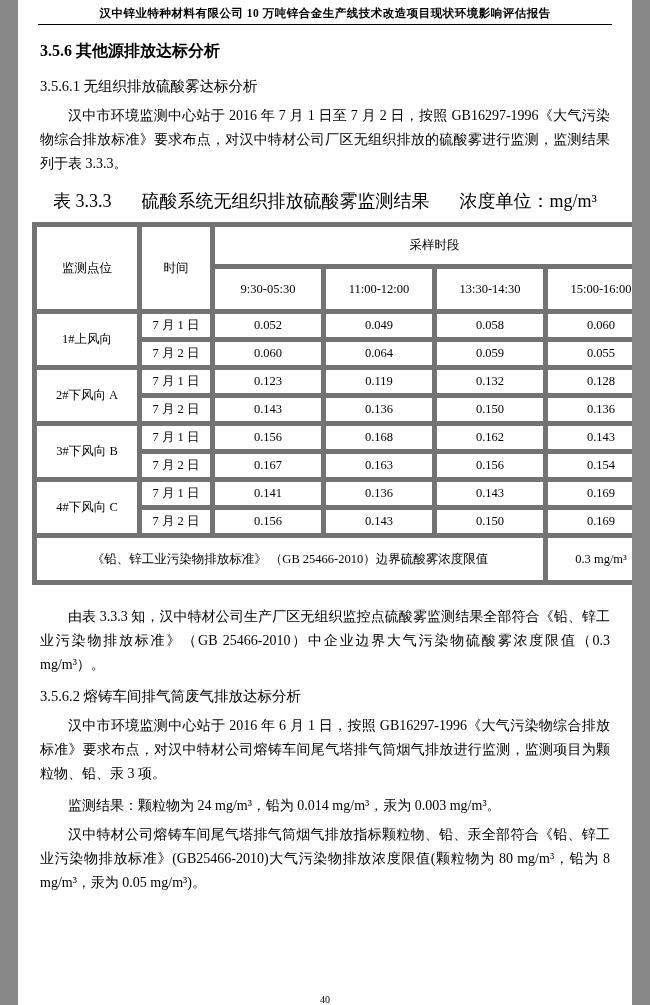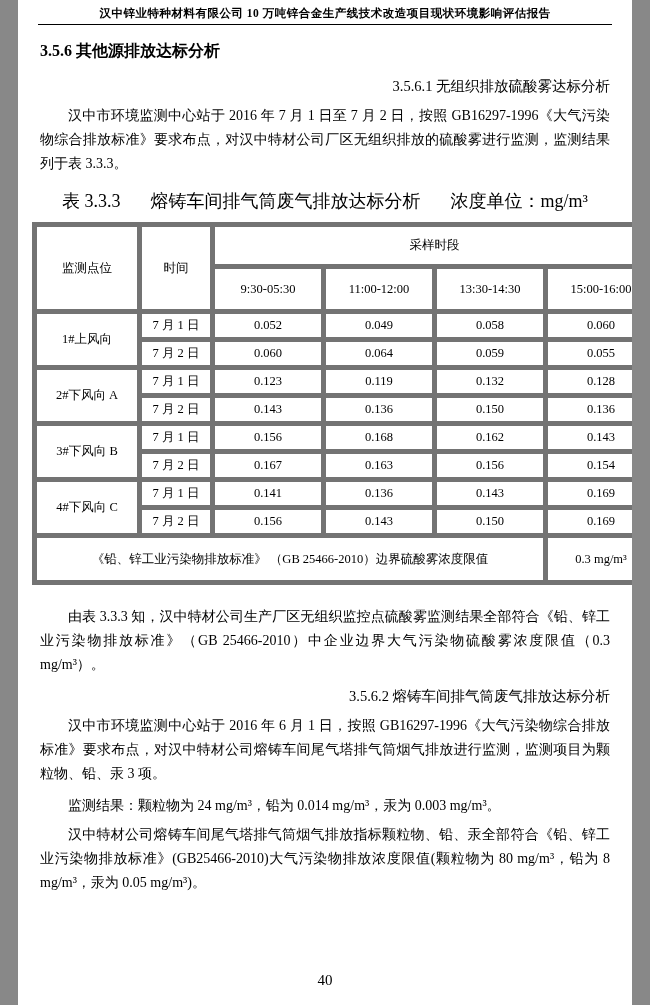--- a/index.html
+++ b/index.html
@@ -26,21 +26,20 @@
   }
   .h1 {
     margin: 16px 22px 0 22px;
     font-size: 16px;
     font-weight: bold;
   }
   .h2 {
     margin: 15px 22px 0 22px;
     font-size: 14.5px;
     font-weight: normal;
-    text-align: right;
   }
   .body-p {
     margin: 8px 22px 0 22px;
     font-size: 14px;
     line-height: 24px;
     text-align: justify;
     text-indent: 2em;
   }
   .table-caption {
     margin: 13px 40px 0 40px;
@@ -67,45 +66,45 @@
     font-weight: normal;
     overflow: hidden;
   }
   tr.hr1 th { height: 37px; }
   tr.hr2 th { height: 40px; }
   tbody tr.data-row { height: 28px; }
   tbody tr.group-start td { border-top-width: 1.5px; }
   tr.limit-row td { height: 42px; }
   .page-num {
     position: absolute;
-    bottom: 16px;
+    bottom: 0;
     left: 0;
     width: 100%;
     text-align: center;
-    font-size: 15px;
+    font-size: 10px;
   }
 </style>
 </head>
 <body>
 
 <div class="page">
 
   <div class="doc-header">
     <span>汉中锌业特种材料有限公司 10 万吨锌合金生产线技术改造项目现状环境影响评估报告</span>
   </div>
 
   <div class="h1">3.5.6 其他源排放达标分析</div>
 
   <div class="h2">3.5.6.1 无组织排放硫酸雾达标分析</div>
 
   <p class="body-p">汉中市环境监测中心站于 2016 年 7 月 1 日至 7 月 2 日，按照 GB16297-1996《大气污染物综合排放标准》要求布点，对汉中特材公司厂区无组织排放的硫酸雾进行监测，监测结果列于表 3.3.3。</p>
 
   <div class="table-caption">
     <span>表 3.3.3</span>
-    <span>熔铸车间排气筒废气排放达标分析</span>
+    <span>硫酸系统无组织排放硫酸雾监测结果</span>
     <span>浓度单位：mg/m³</span>
   </div>
 
   <table class="monitor">
     <colgroup>
       <col style="width:105px">
         <col style="width:73px">
       <col style="width:111px">
         <col style="width:111px">
       <col style="width:111px">

